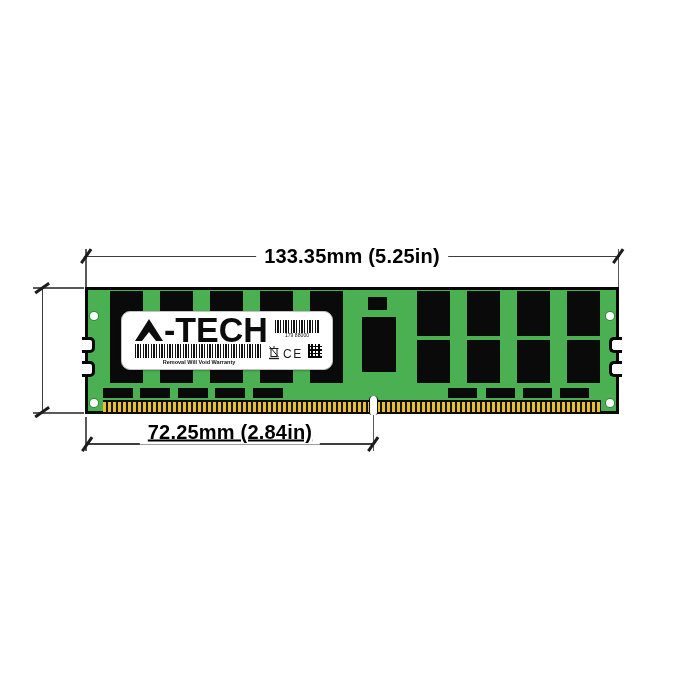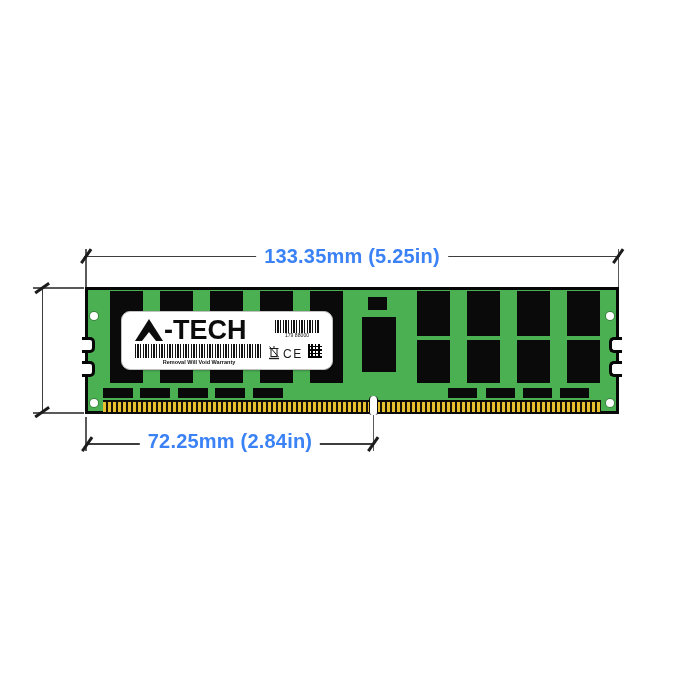--- a/index.html
+++ b/index.html
@@ -6,21 +6,21 @@
   #canvas{position:relative;width:700px;height:700px;background:#fff;overflow:hidden;
           font-family:"Liberation Sans",sans-serif;}
 
   
   .dimline{position:absolute;background:#3d3d3d;}
   .extline{position:absolute;background:#5a5a5a;}
   .tick{position:absolute;width:2.5px;height:17px;background:#1c1c1c;
         transform:translate(-50%,-50%) rotate(35deg);}
   .tick.vline{transform:translate(-50%,-50%) rotate(55deg);}
   .dimlabel{position:absolute;transform:translate(-50%,-50%);background:#fff;
-            color:#3b82f6;font-weight:bold;font-size:20px;letter-spacing:0.2px;
+            color:#000000;font-weight:bold;font-size:20px;letter-spacing:0.2px;
             padding:1px 8px;white-space:nowrap;text-align:left;}
   .dimlabel.small{font-size:18px;line-height:1.1;padding:3px 5px;}
 
   
   .pcb{position:absolute;left:85px;top:287px;width:534px;height:116px;
        background:#4bb052;border:3px solid #060606;box-sizing:border-box;}
   .pinbase{position:absolute;left:85px;top:400px;width:534px;height:14px;background:#0a0a0a;}
   .pins{position:absolute;top:402px;height:10px;
         background:repeating-linear-gradient(90deg,#e6c02e 0 3px,#17120300 0,#171203 3px 5px);
         background-color:#e6c02e;}
@@ -38,21 +38,21 @@
 
   
   .plabel{position:absolute;left:121px;top:311px;width:210px;height:57px;background:#fff;
           border:1px solid #c2c2c2;border-radius:9px;box-shadow:0 1px 2px rgba(0,0,0,0.25);}
   .logo{position:absolute;left:13px;top:7px;display:flex;align-items:flex-end;}
   .logo-a{width:0;height:0;border-left:14px solid transparent;border-right:14px solid transparent;
           border-bottom:22px solid #0c0c0c;position:relative;}
   .logo-a-notch{position:absolute;top:13px;left:-7px;width:0;height:0;
                 border-left:7px solid transparent;border-right:7px solid transparent;
                 border-bottom:9px solid #fff;}
-  .logo-txt{font-size:27px;font-weight:800;line-height:22px;letter-spacing:0px;color:#0c0c0c;
+  .logo-txt{font-size:34px;font-weight:800;line-height:22px;letter-spacing:0px;color:#0c0c0c;
             margin-left:1px;transform:scaleY(1.02);}
   .bc{background-image:repeating-linear-gradient(90deg,#111 0 1px,#fff 1px 2.5px,#111 2.5px 4px,
        #fff 4px 5px,#111 5px 5.8px,#fff 5.8px 8px);}
   .bc-sm{position:absolute;left:153px;top:8px;width:44px;height:13px;}
   .serial{position:absolute;left:149px;top:21px;width:52px;text-align:center;font-size:6px;
           color:#111;transform:scale(0.85);transform-origin:center top;}
   .bc-main{position:absolute;left:13px;top:32px;width:128px;height:14px;}
   .warranty{position:absolute;left:13px;top:47px;width:128px;text-align:center;font-size:6px;
             font-weight:bold;color:#111;transform:scale(0.92);transform-origin:center top;
             white-space:nowrap;}
@@ -79,21 +79,21 @@
   <div class="extline" style="left:33px;top:412px;width:51px;height:1.5px;"></div>
   <div class="dimline" style="left:41.5px;top:287px;width:1.6px;height:126px;"></div>
   <div class="tick vline" style="left:42px;top:288px;"></div>
   <div class="tick vline" style="left:42px;top:412px;"></div>
 
   <div class="extline" style="left:85px;top:417px;width:1.5px;height:34px;"></div>
   <div class="extline" style="left:372.5px;top:415px;width:1.5px;height:36px;"></div>
   <div class="dimline" style="left:86px;top:443px;width:287px;height:1.6px;"></div>
   <div class="tick" style="left:87px;top:443.5px;"></div>
   <div class="tick" style="left:372.5px;top:443.5px;"></div>
-  <div class="dimlabel" style="left:230px;top:441px;">72.25mm (2.84in)</div>
+  <div class="dimlabel" style="left:230px;top:432px;text-decoration:underline;">72.25mm (2.84in)</div>
 
   <div class="pcb"></div>
 
   <div class="pinbase"></div>
   <div class="pins" style="left:103px;width:266px;"></div>
   <div class="pins" style="left:377px;width:224px;"></div>
   <div class="tab" style="left:88px;"></div>
   <div class="tab" style="left:601px;"></div>
   <div class="keyslot"></div>
 

